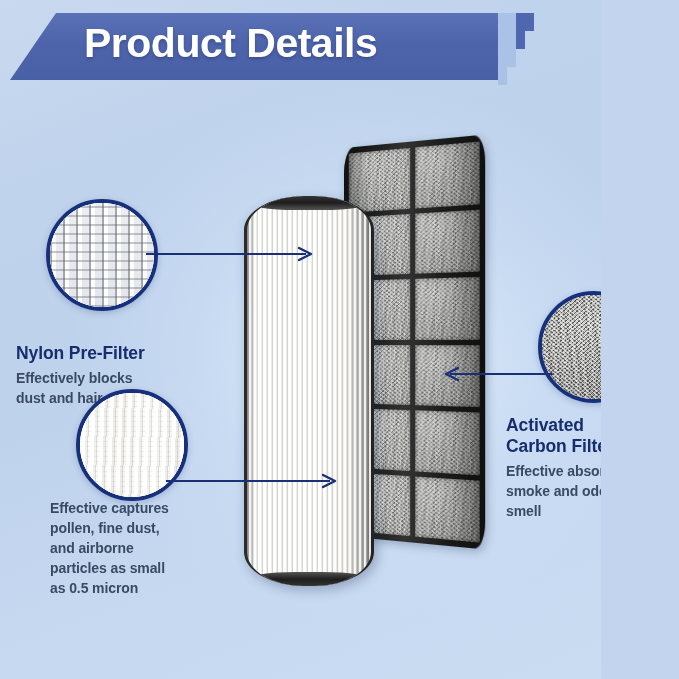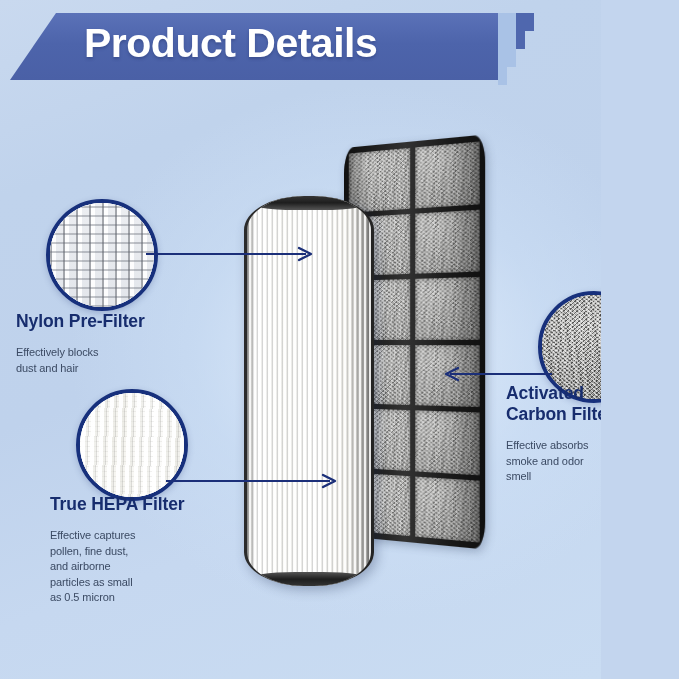--- a/index.html
+++ b/index.html
@@ -123,25 +123,25 @@
       repeating-linear-gradient(-76deg, rgba(0,0,0,.25) 0 1px, rgba(0,0,0,0) 1px 4px),
       radial-gradient(circle at 38% 30%, #cfcfcd 0%, #a6a6a4 55%, #868684 100%);
   }
 
   
   .connector{position:absolute;}
 
   
   .cl-title{
     color:#172d6e;font-weight:bold;font-size:17.5px;line-height:1.2;
-    letter-spacing:-0.1px;white-space:pre-line;
+    letter-spacing:-0.1px;white-space:pre-line;margin-top:32px;
   }
   .cl-body{
-    color:#3b4a63;font-size:11px;line-height:1.42;margin-top:13px;
-    white-space:pre-line;letter-spacing:-0.1px;
+    color:#3b4a63;font-size:14px;line-height:1.42;margin-top:5px;
+    white-space:pre-line;letter-spacing:-0.1px;font-weight:bold;
   }
   .callout{position:absolute;}
 </style>
 </head>
 <body>
 
 <div id="stage">
 
   <div class="banner-wrap">
     <div class="banner"></div>
@@ -228,21 +228,20 @@
   </div>
 
   <div class="circle" style="left:76px;top:389px;width:104px;height:104px;">
     <div class="tex-hepa"></div>
   </div>
   <svg class="connector" style="left:164px;top:467px;" width="180" height="28">
     <line x1="2" y1="14" x2="166" y2="14" stroke="#1b2f79" stroke-width="2"></line>
     <polyline points="159,8 171,14 159,20" fill="none" stroke="#1b2f79" stroke-width="2.4" stroke-linecap="round" stroke-linejoin="round"></polyline>
   </svg>
   <div class="callout" style="left:50px;top:494px;width:205px;">
-    <div class="cl-title">True HEPA Filter</div>
     <div class="cl-body">Effective captures
 pollen, fine dust,
 and airborne
 particles as small
 as 0.5 micron</div>
   </div>
 
   <div class="circle" style="left:538px;top:291px;width:104px;height:104px;">
     <div class="tex-carbon"></div>
   </div>

